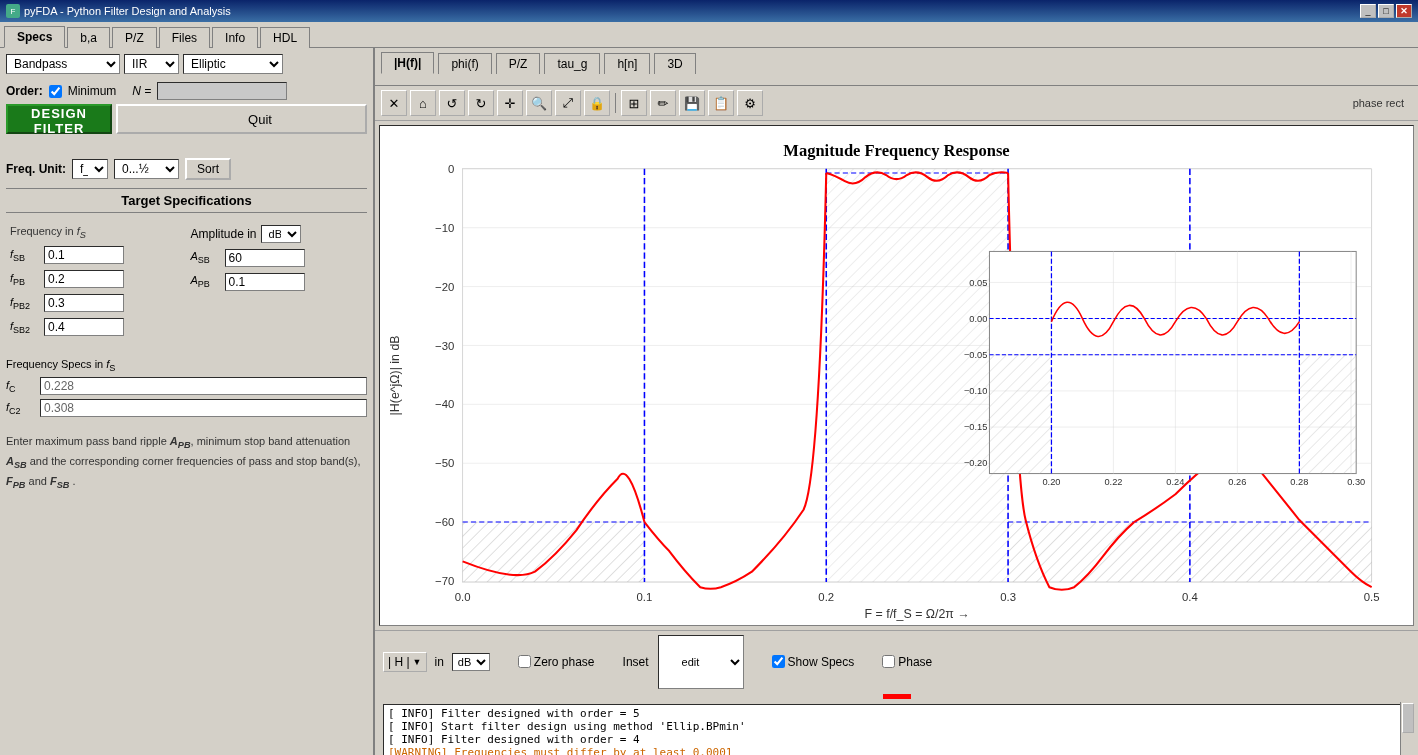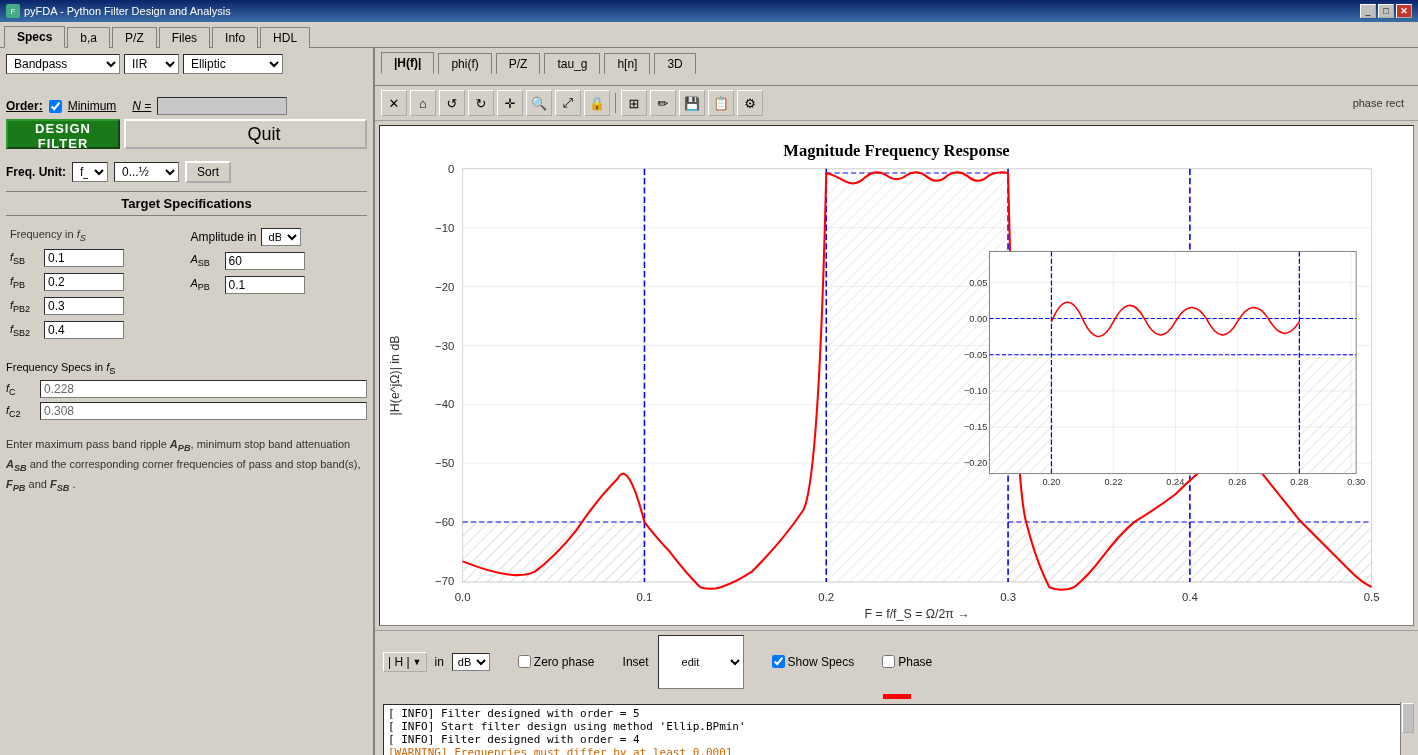--- a/index.html
+++ b/index.html
@@ -67,46 +67,46 @@
       background: white;
       border: 1px inset #808080;
       padding: 1px 3px;
       font-size: 12px;
     }
     
     .combo-bandpass { width: 114px; }
     .combo-iir { width: 55px; }
     .combo-elliptic { width: 100px; }
     
-    .order-row { display: flex; align-items: center; gap: 6px; margin-top: 19px; text-decoration: underline; }
+    .order-row { display: flex; align-items: center; gap: 6px; margin-top: 4px; }
     .order-label { font-weight: bold; }
     .order-n { width: 130px; background: #c8c8c8; }
     
     .design-btn {
-      width: 114px;
+      width: 106px;
       height: 30px;
       background: #1a7a1a;
       color: white;
       border: 2px outset #2a9a2a;
       font-size: 13px;
       font-weight: bold;
       cursor: pointer;
       letter-spacing: 1px;
     }
     .quit-btn {
       flex: 1;
       height: 30px;
       background: #d4d0c8;
       border: 2px outset #ffffff;
-      font-size: 18px;
+      font-size: 13px;
       cursor: pointer;
       padding-left: 37px;
     }
     
-    .freq-unit-row { display: flex; align-items: center; gap: 6px; margin-top: 8px; }
+    .freq-unit-row { display: flex; align-items: center; gap: 6px; margin-top: 20px; }
     .freq-unit-label { font-weight: bold; }
     
     .sort-btn {
       padding: 2px 10px;
       background: #d4d0c8;
       border: 2px outset #ffffff;
       cursor: pointer;
       font-size: 12px;
     }
 

